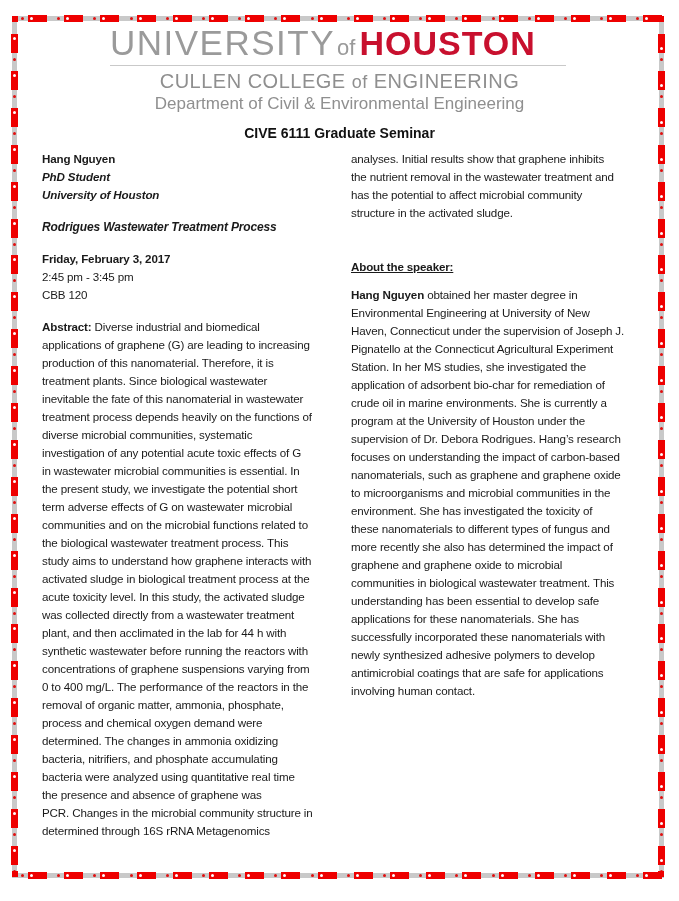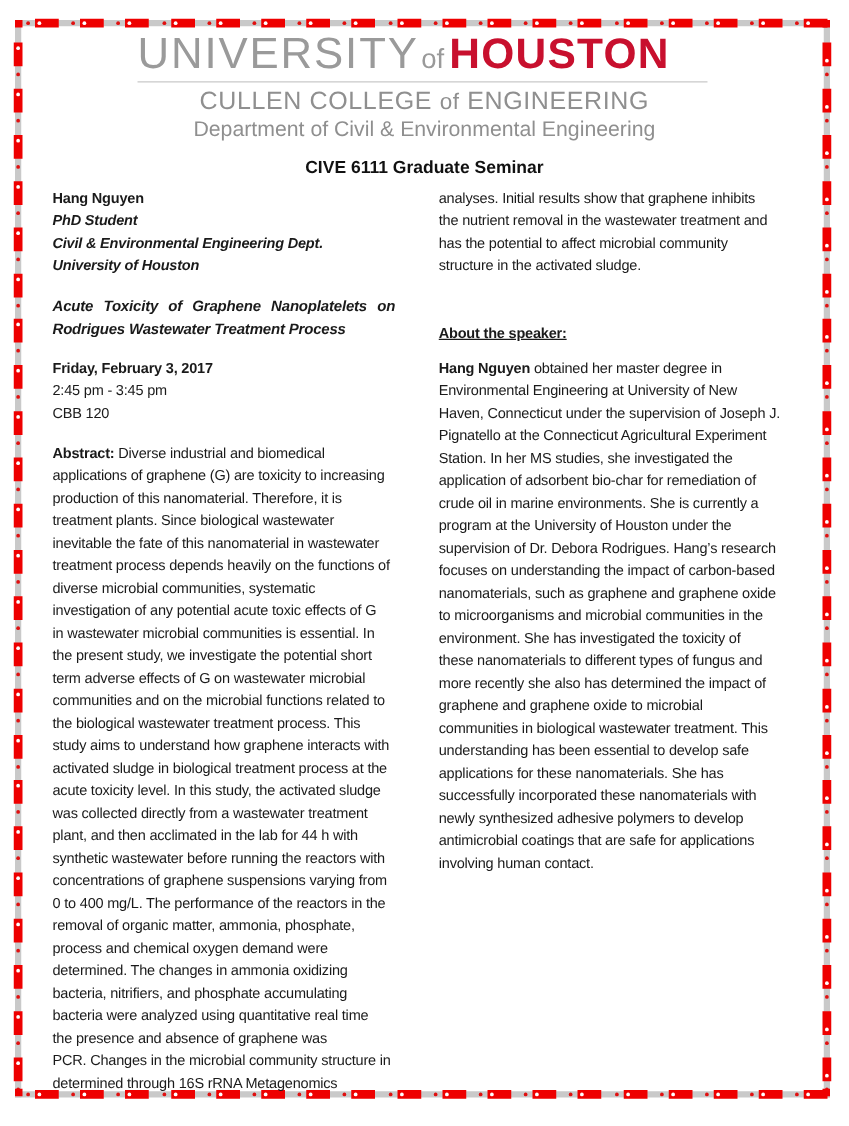--- a/index.html
+++ b/index.html
@@ -394,35 +394,33 @@
 <div class="logo-rule"></div>
 <div class="college">
   <span>CULLEN COLLEGE </span><span class="of-small">of</span><span> ENGINEERING</span>
 </div>
 <div class="dept">Department of Civil &amp; Environmental Engineering</div>
 <div class="seminar">CIVE 6111 Graduate Seminar</div>
 
 <div class="col col-left">
   <span class="para b">Hang Nguyen</span>
   <span class="para bi">PhD Student</span>
-  <span class="para bi">Civil &amp; Environmental Engineering Dept.</span>
   <span class="para bi">University of Houston</span>
   <div class="gap10"></div>
   <div class="title-block">
-    <span class="line bi" style="word-spacing:5px;">Acute Toxicity of Graphene Nanoplatelets on</span>
     <span class="line bi">Rodrigues Wastewater Treatment Process</span>
   </div>
   <div class="gap10"></div>
   <span class="para b">Friday, February 3, 2017</span>
   <span class="para">2:45 pm - 3:45 pm</span>
   <span class="para">CBB 120</span>
   <div class="gap10"></div>
   <div id="abstract-block">
     <span class="line"><span class="b">Abstract:</span><span> Diverse industrial and biomedical</span></span>
-  <span class="line">applications of graphene (G) are toxicity to increasing</span>
+  <span class="line">applications of graphene (G) are leading to increasing</span>
       <span class="line">production of this nanomaterial. Therefore, it is</span>
       <span class="line">treatment plants. Since biological wastewater</span>
       <span class="line">inevitable the fate of this nanomaterial in wastewater</span>
       <span class="line">treatment process depends heavily on the functions of</span>
       <span class="line">diverse microbial communities, systematic</span>
       <span class="line">investigation of any potential acute toxic effects of G</span>
       <span class="line">in wastewater microbial communities is essential. In</span>
       <span class="line">the present study, we investigate the potential short</span>
       <span class="line">term adverse effects of G on wastewater microbial</span>
       <span class="line">communities and on the microbial functions related to</span>

